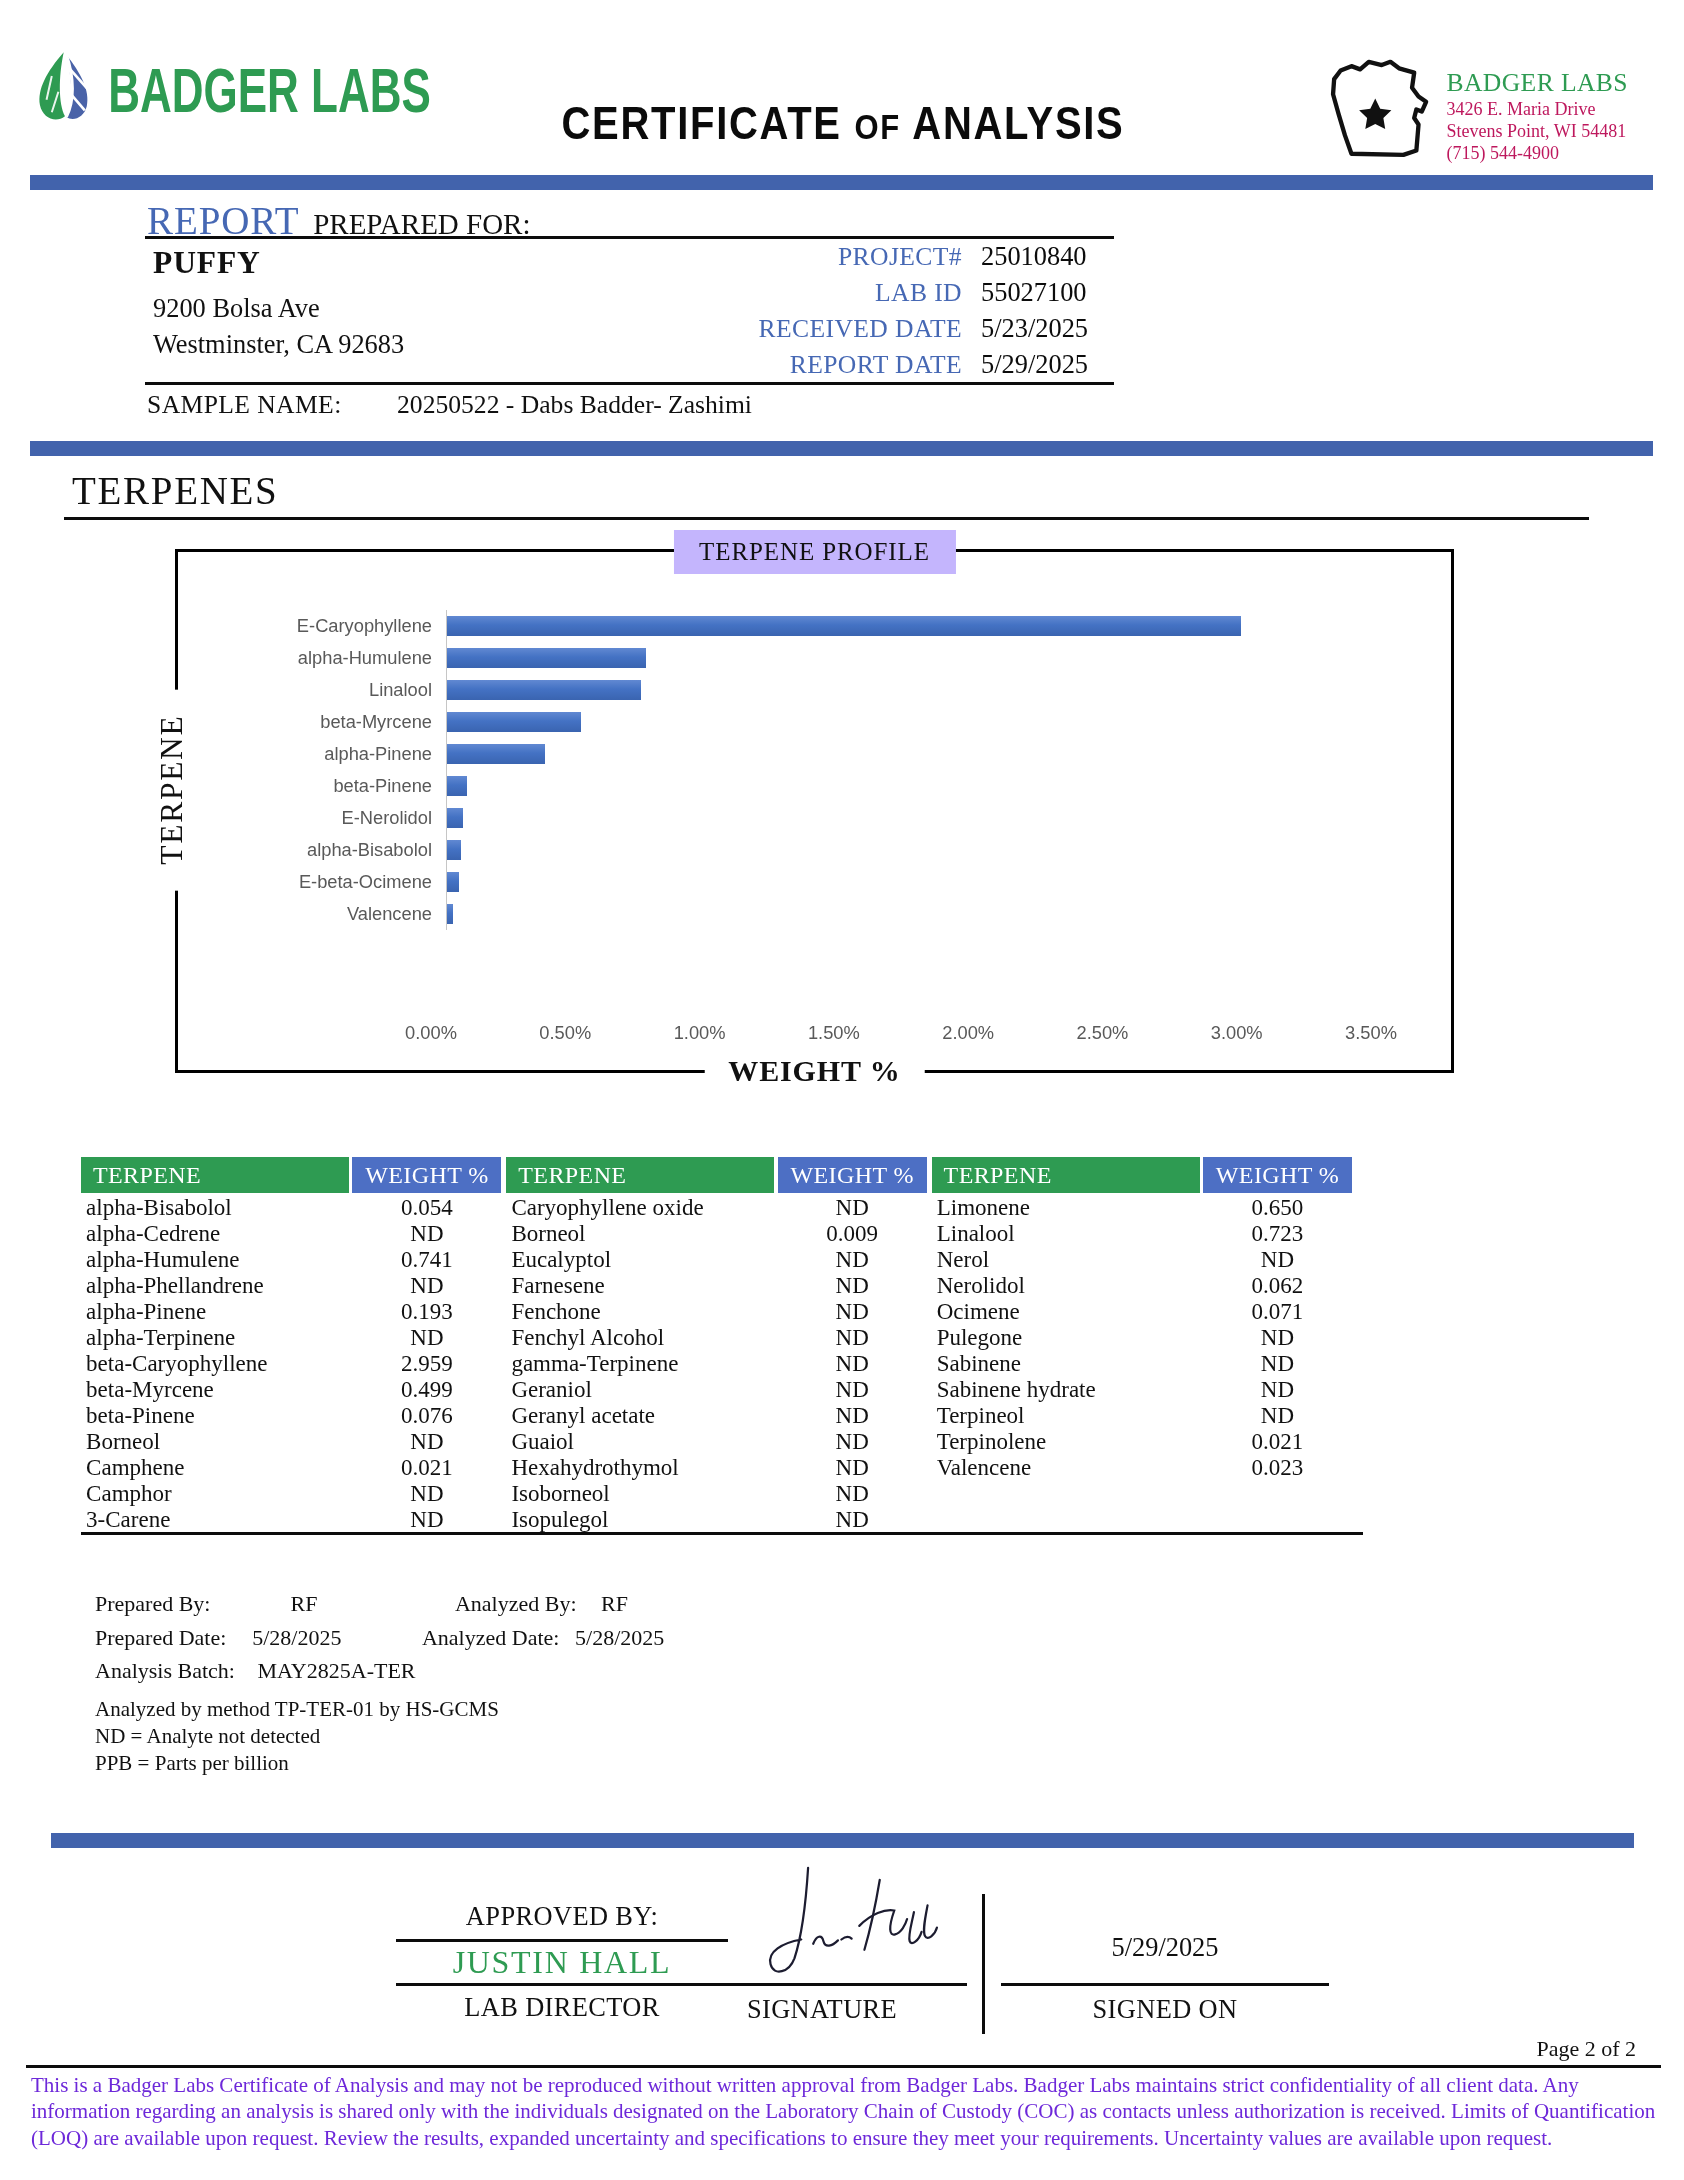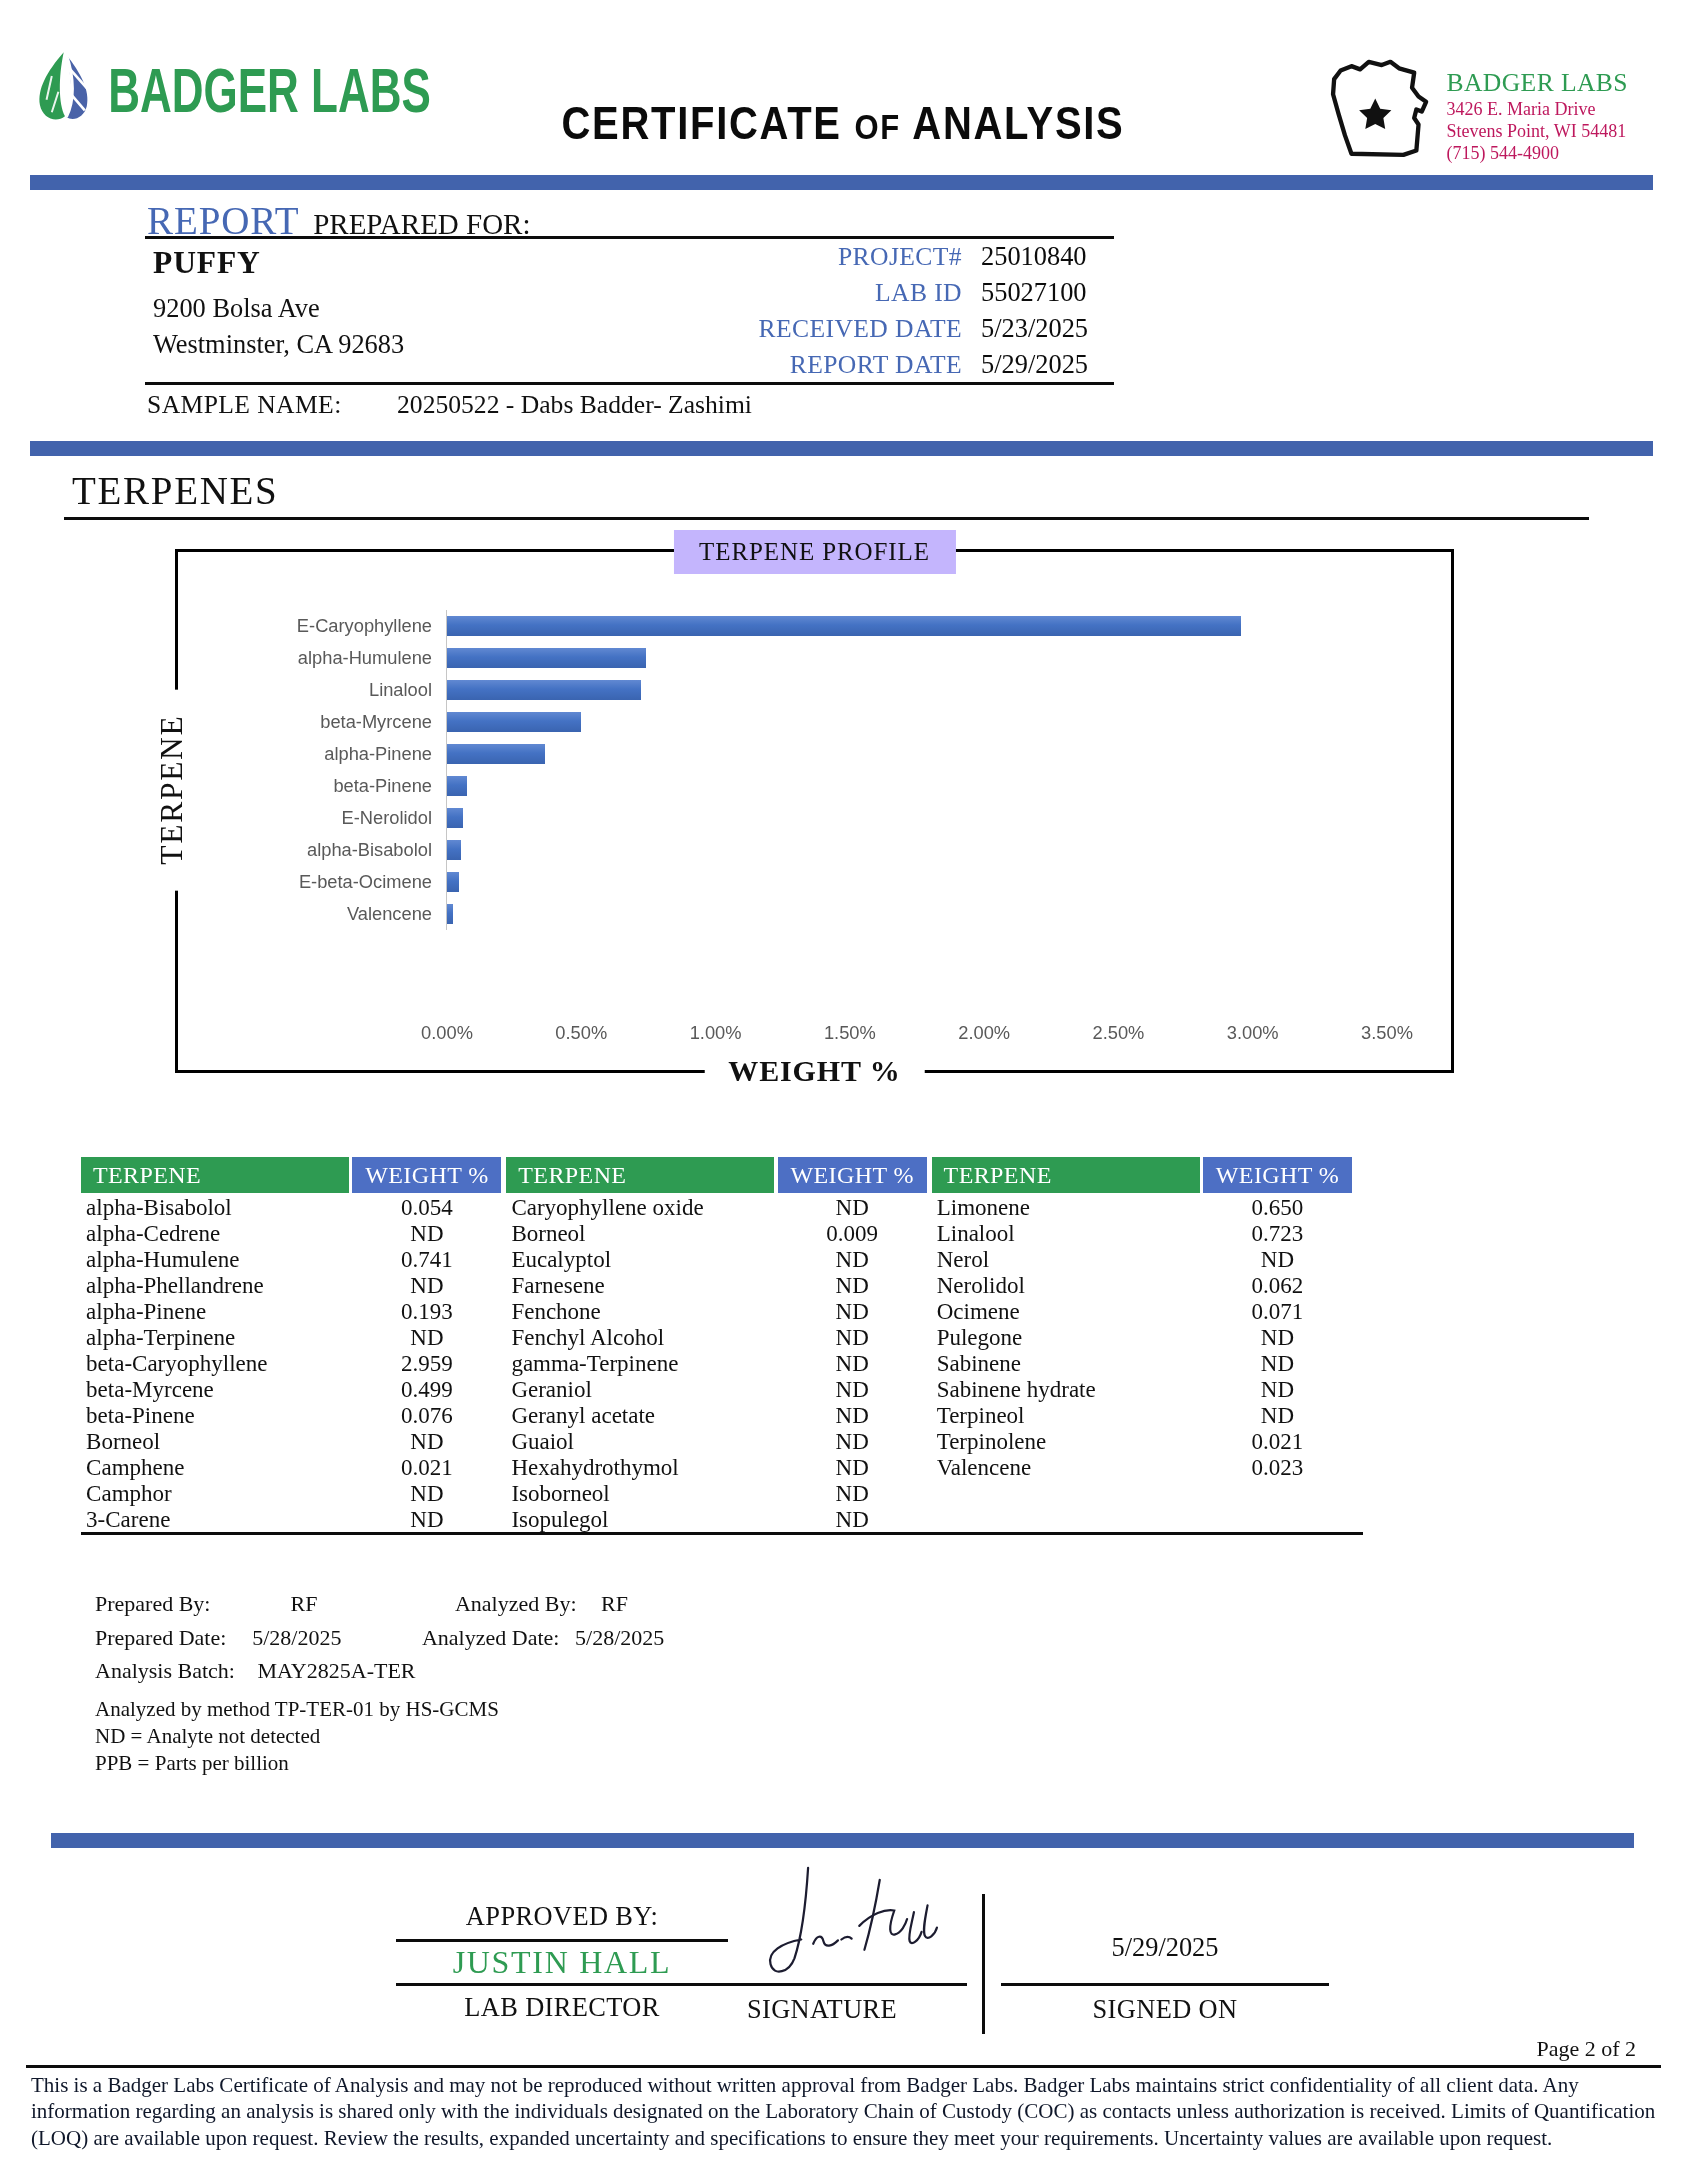--- a/index.html
+++ b/index.html
@@ -63,21 +63,21 @@
     background:#fff; padding:0 24px; font-size:30px; font-weight:bold; letter-spacing:0.9px; height:43px; line-height:43px;
   }
   .chart-rows { position:absolute; left:0px; top:58px; }
   .chart-row { display:flex; align-items:center; height:32px; }
   .chart-cat { width:254px; text-align:right; padding-right:13.6px; font-size:18.3px; color:#595959; }
   .chart-track { position:relative; width:940px; height:32px; border-left:1.7px solid #c6c6c6; }
   .chart-bar {
     position:absolute; left:0; top:6px; height:20.4px;
     background:linear-gradient(180deg,#6189d2 0%, #4472c4 45%, #3a64b0 100%);
   }
-  .chart-ticks { position:absolute; left:269px; top:470px; width:940px; height:25.6px;text-align:right; }
+  .chart-ticks { position:absolute; left:253px; top:470px; width:940px; height:25.6px;text-align:right; }
   .chart-tick { position:absolute; transform:translateX(-50%); font-size:18.3px; color:#595959; white-space:nowrap; }
 
   
   .ttable { position:absolute; left:81px; top:1157px; display:flex; }
   .tgroup { width:421px; margin-right:4.3px; }
   .tgroup:last-child { margin-right:0; }
   .thead-row { display:flex; margin-bottom:1.7px; }
   .th-name { width:268px; margin-right:3.4px; background:#2e9b52; color:#fff; font-size:24px; height:36px; line-height:36px; padding-left:12px; box-sizing:border-box; letter-spacing:0.4px; }
   .th-val  { width:149px; background:#4d6fc4; color:#fff; font-size:24px; height:36px; line-height:36px; text-align:center; letter-spacing:0.4px; }
   .trow { display:flex; }
@@ -95,21 +95,21 @@
   .approver-name { position:absolute; left:396px; top:1944px; width:332px; text-align:center; font-size:32px; color:#2e9b52; letter-spacing:1.7px; }
   .approver-role { position:absolute; left:396px; top:1992px; width:332px; text-align:center; font-size:26.4px; letter-spacing:0.4px; }
   .sig-label { position:absolute; left:677px; top:1994px; width:290px; text-align:center; font-size:26.4px; letter-spacing:0.4px; }
   .signedon-label { position:absolute; left:1001px; top:1994px; width:328px; text-align:center; font-size:26.4px; letter-spacing:0.4px; }
   .signed-date { position:absolute; left:1001px; top:1932px; width:328px; text-align:center; font-size:26.4px; }
   .vline { position:absolute; background:#0c0c0c; }
   .sig-svg { position:absolute; left:733px; top:1861px; }
 
   
   .page-label { position:absolute; right:49px; top:2036px; font-size:22px; }
-  .disclaimer { position:absolute; left:31px; top:2072px; width:1627px; font-size:21px; line-height:26.4px; color:#0f172a; }
+  .disclaimer { position:absolute; left:31px; top:2072px; width:1627px; font-size:21px; line-height:26.4px; color:#6d28d9; }
 </style>
 </head>
 <body>
 
 <div class="page">
 
   <div class="logo-wrap">
     <span>
       <svg width="66" height="77" viewBox="0 0 100 115">
         <path d="M48,4 C22,34 8,60 12,84 C16,104 36,112 50,101 C40,82 40,42 48,4 Z" fill="#2e9b52"></path>

